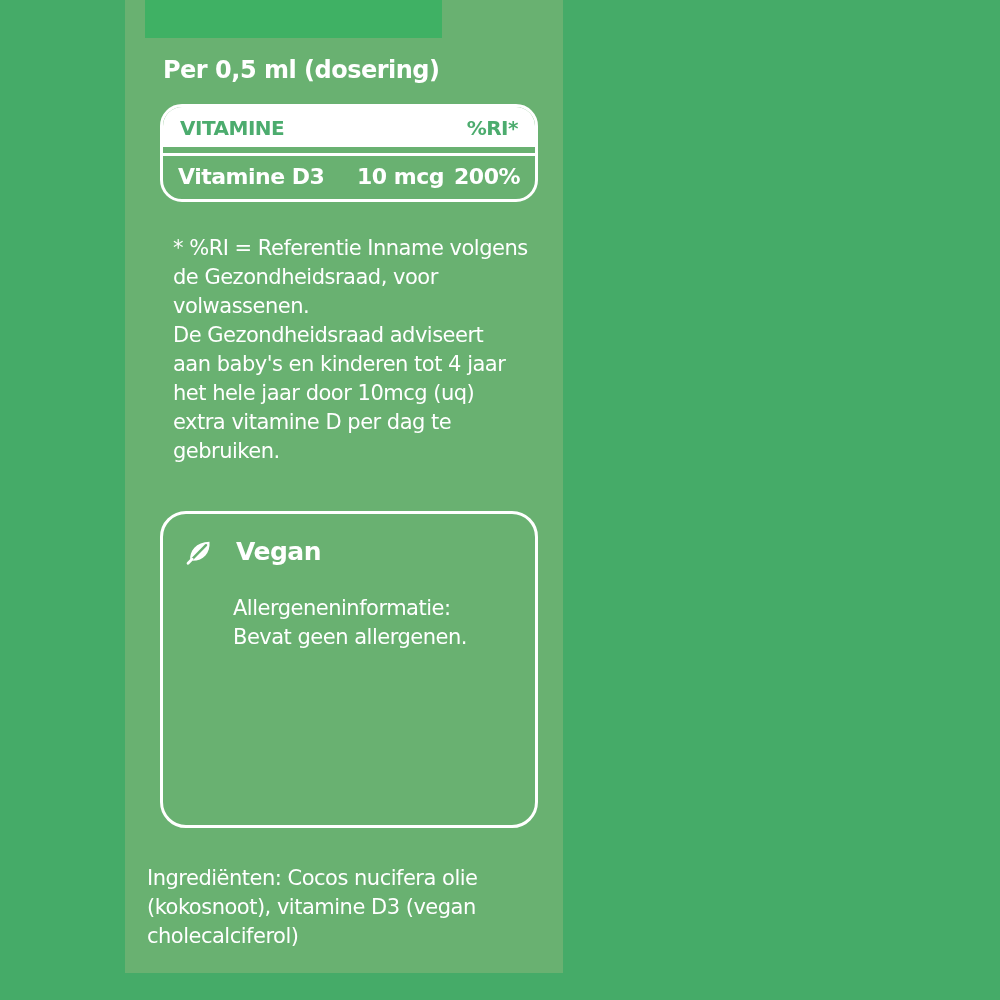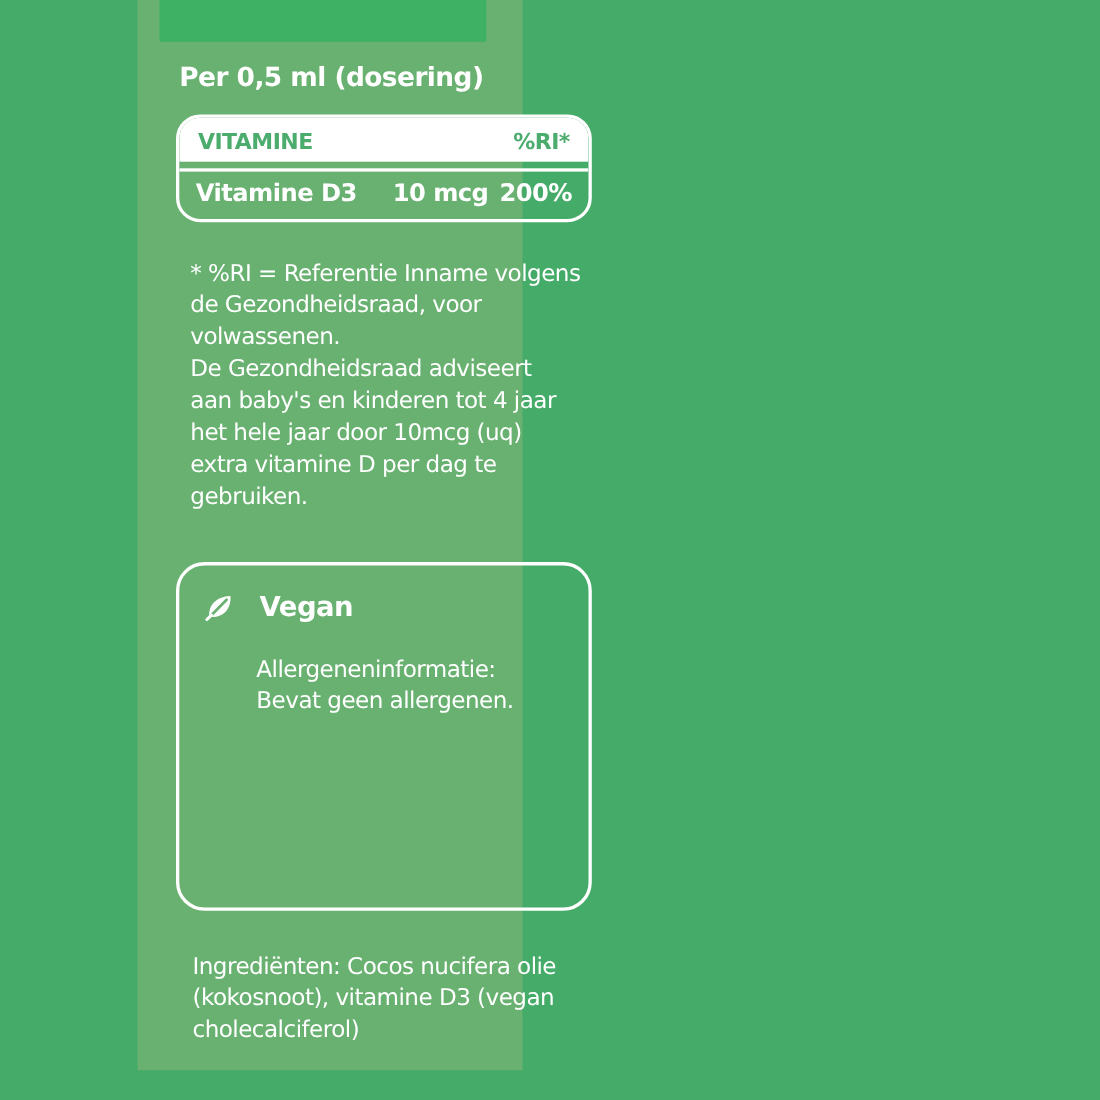--- a/index.html
+++ b/index.html
@@ -14,21 +14,21 @@
     width: 1000px; height: 1000px;
     background: var(--outer-bg);
     font-family: "DejaVu Sans", "Liberation Sans", sans-serif;
     overflow: hidden;
   }
   .canvas { position: relative; width: 1000px; height: 1000px; }
 
   .panel {
     position: absolute;
     left: 125px; top: 0;
-    width: 350px; height: 973px;
+    width: 438px; height: 973px;
     background: var(--panel-bg);
   }
   .top-strip {
     position: absolute;
     left: 20px; top: 0;
     width: 297px; height: 38px;
     background: var(--strip-bg);
   }
 
   .dosage-heading {
@@ -121,21 +121,21 @@
     color: var(--text);
     font-size: 21px;
     line-height: 29px;
     letter-spacing: -0.5px;
     white-space: pre-line;
     margin-left: 48px;
   }
 
   .ingredients {
     position: absolute;
-    left: 50px; top: 864px;
+    left: 22px; top: 864px;
     width: 392px;
     color: var(--text);
     font-size: 21px;
     line-height: 29px;
     letter-spacing: -0.5px;
     white-space: pre-line;
   }
 </style>
 </head>
 <body>

